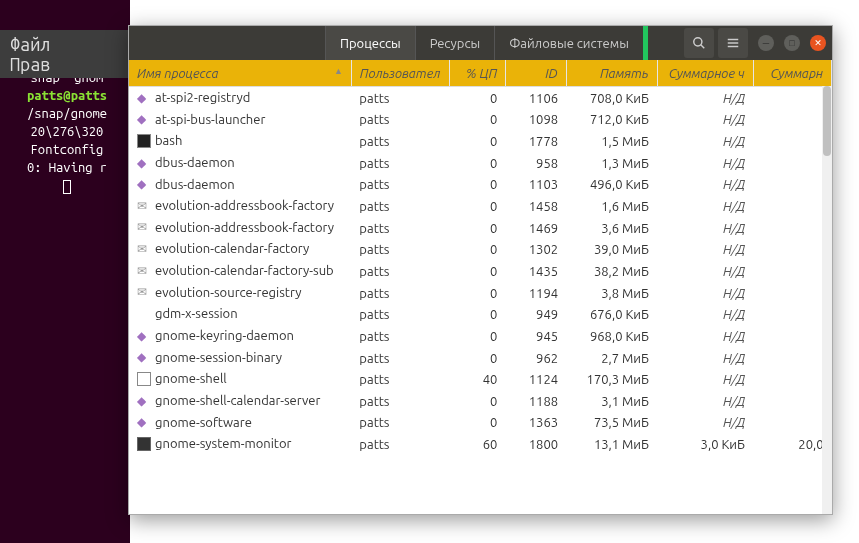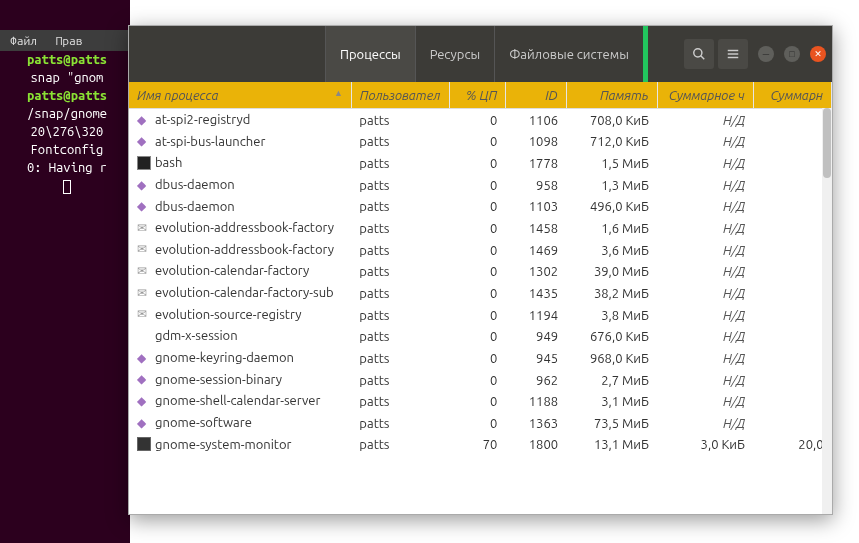--- a/index.html
+++ b/index.html
@@ -24,40 +24,40 @@
     padding-top: 50px;
     overflow: hidden;
   }
   .terminal-menu {
     position: absolute;
     top: 30px; left: 0;
     width: 130px;
     background: #3d3d3d;
     color: #ddd;
     padding: 4px 10px;
-    font-size: 12px;
+    font-size: 18px;
     z-index: 2;
   }
   .terminal-menu span { margin-right: 12px; }
   .term-line { white-space: nowrap; padding-left: 4px; line-height: 18px; text-align: center;}
   .prompt { color: #8ae234; font-weight: bold; }
   .cursor { display: inline-block; width: 8px; height: 14px; border: 1px solid #fff; vertical-align: middle;}
   .sysmon {
     position: absolute;
     top: 25px; left: 128px;
     width: 705px; height: 490px;
     background: #fff;
     z-index: 5;
     border: 1px solid #aaa;
     box-shadow: 0 5px 20px rgba(0,0,0,0.4);
     display: flex;
     flex-direction: column;
   }
   .titlebar {
-    height: 56px;
+    height: 34px;
     background: #3c3b37;
     display: flex;
     align-items: center;
     justify-content: flex-end;
     padding: 0 6px;
     gap: 4px;
   }
   .tabs {
     display: flex;
     gap: 0;
@@ -339,41 +339,50 @@
           <tr>
             <td class="col-name"><span class="ico ico-diamond">◆</span>gnome-session-binary</td>
             <td>patts</td>
             <td class="num">0</td>
             <td class="num">962</td>
             <td class="num">2,7 МиБ</td>
             <td class="na">Н/Д</td>
             <td class="na"></td>
           </tr>
           <tr>
+            <td class="col-name"><span class="ico ico-window"></span>gnome-shell</td>
+            <td>patts</td>
+            <td class="num">40</td>
+            <td class="num">1124</td>
+            <td class="num">170,3 МиБ</td>
+            <td class="na">Н/Д</td>
+            <td class="na"></td>
+          </tr>
+          <tr>
             <td class="col-name"><span class="ico ico-diamond">◆</span>gnome-shell-calendar-server</td>
             <td>patts</td>
             <td class="num">0</td>
             <td class="num">1188</td>
             <td class="num">3,1 МиБ</td>
             <td class="na">Н/Д</td>
             <td class="na"></td>
           </tr>
           <tr>
             <td class="col-name"><span class="ico ico-diamond">◆</span>gnome-software</td>
             <td>patts</td>
             <td class="num">0</td>
             <td class="num">1363</td>
             <td class="num">73,5 МиБ</td>
             <td class="na">Н/Д</td>
             <td class="na"></td>
           </tr>
           <tr>
             <td class="col-name"><span class="ico ico-monitor"></span>gnome-system-monitor</td>
             <td>patts</td>
-            <td class="num">70</td>
+            <td class="num">60</td>
             <td class="num">1800</td>
             <td class="num">13,1 МиБ</td>
             <td class="num">3,0 КиБ</td>
             <td class="num">20,0</td>
           </tr>
         </tbody>
     </table>
     <div class="scrollbar">
       <div class="thumb"></div>
     </div>

